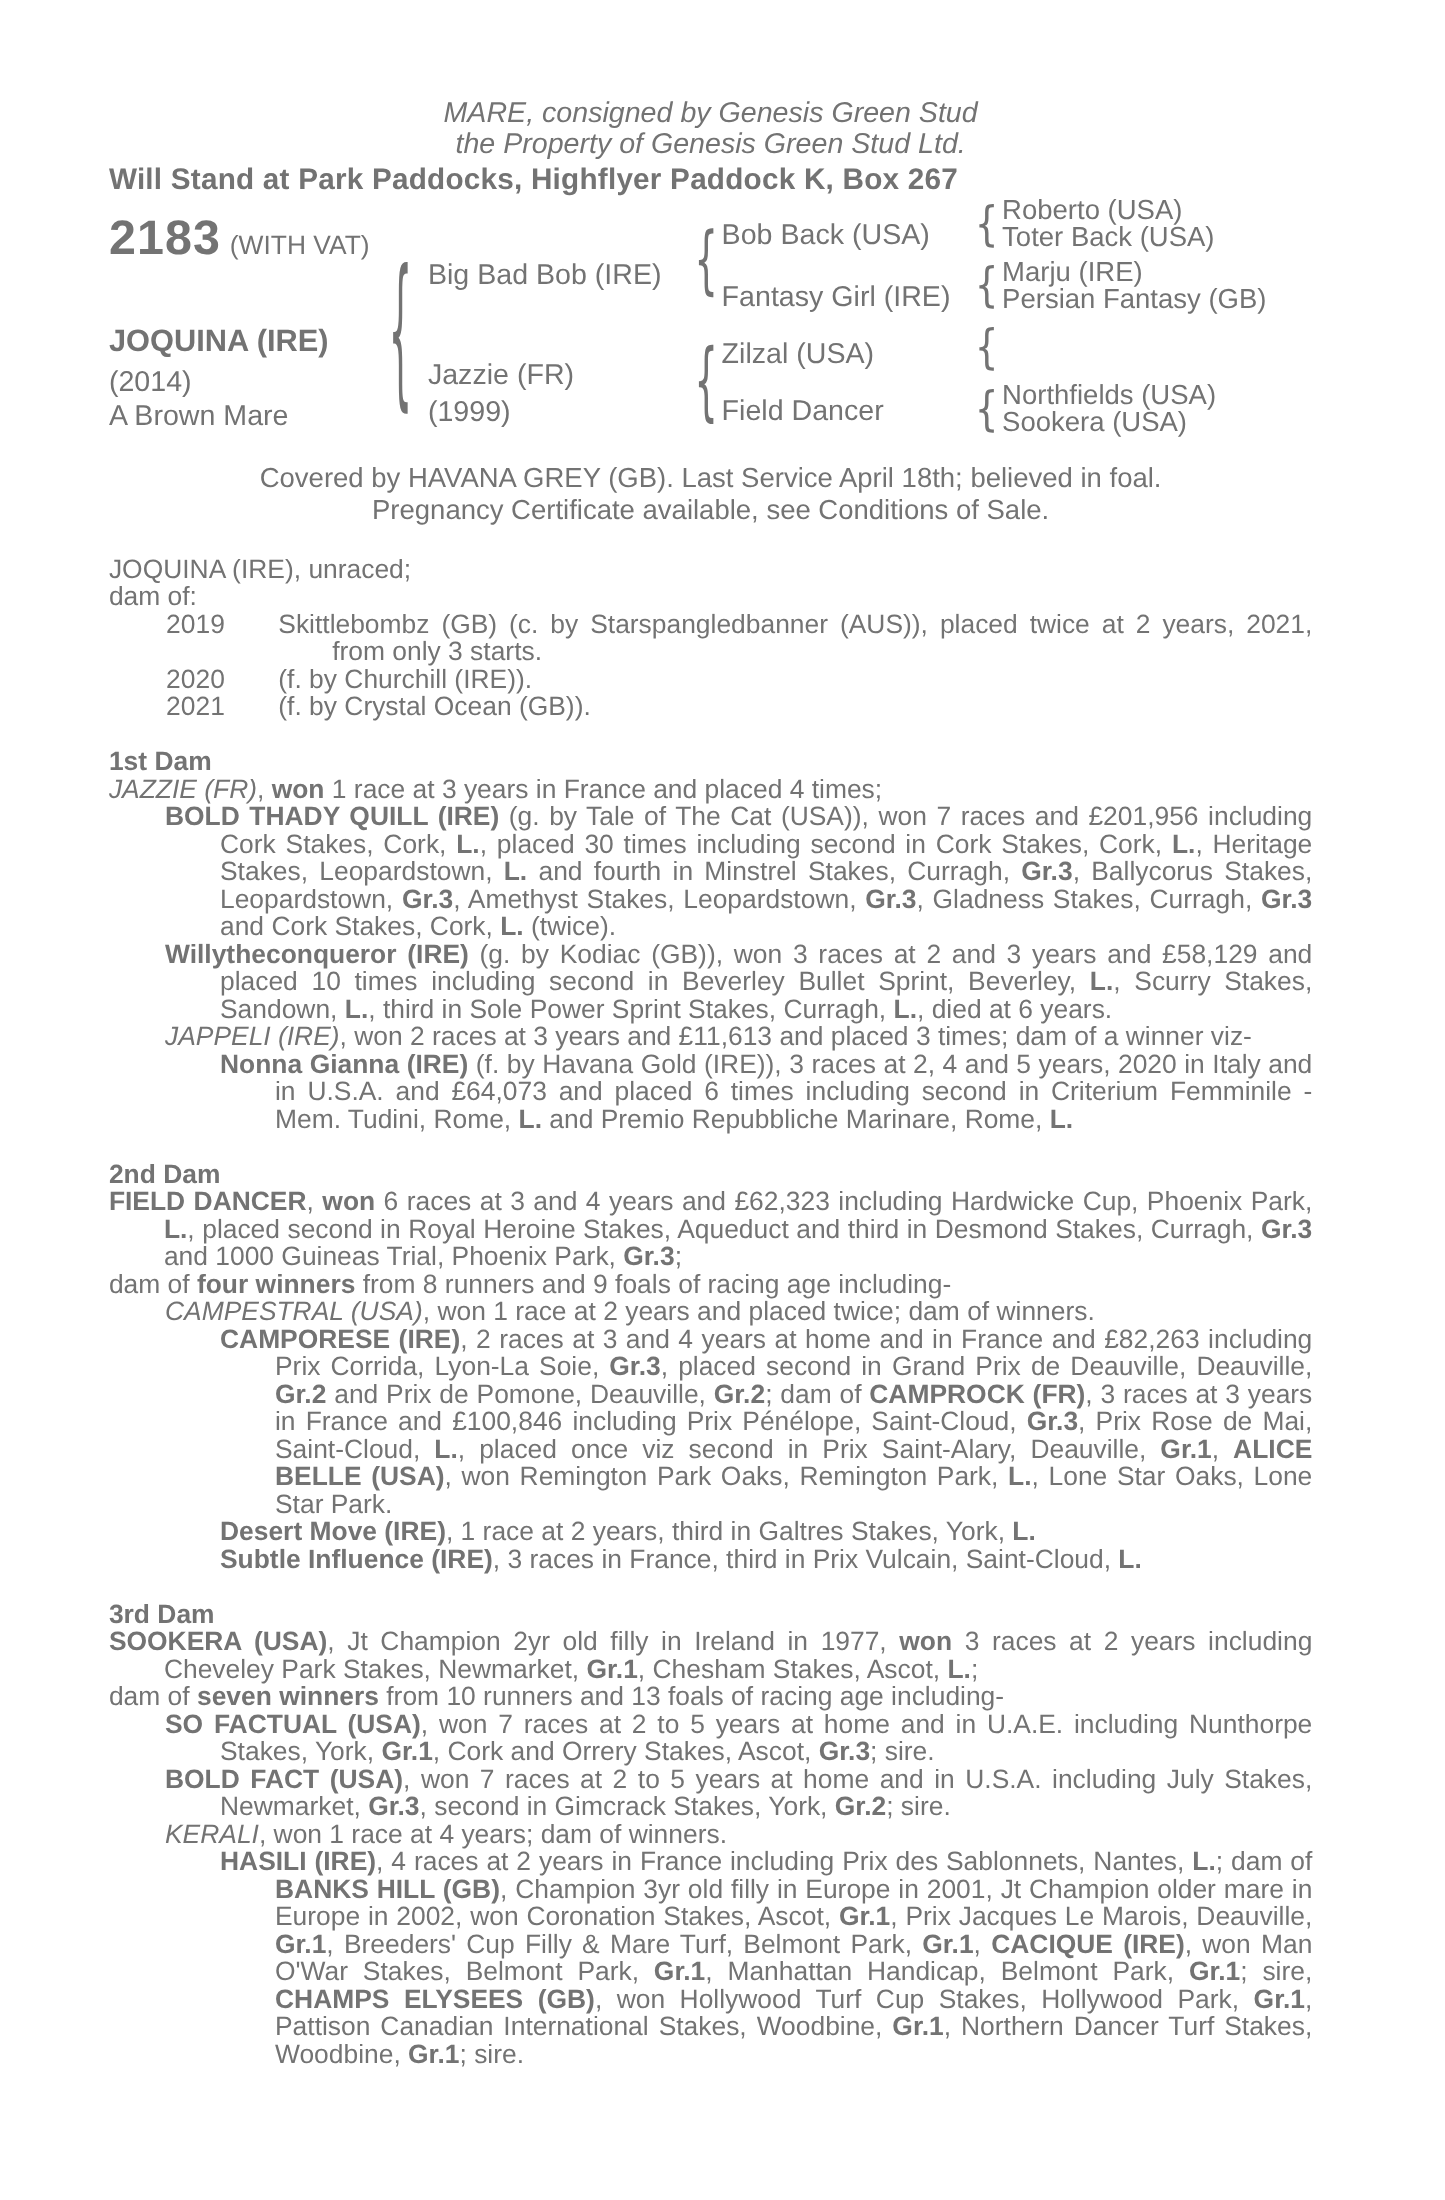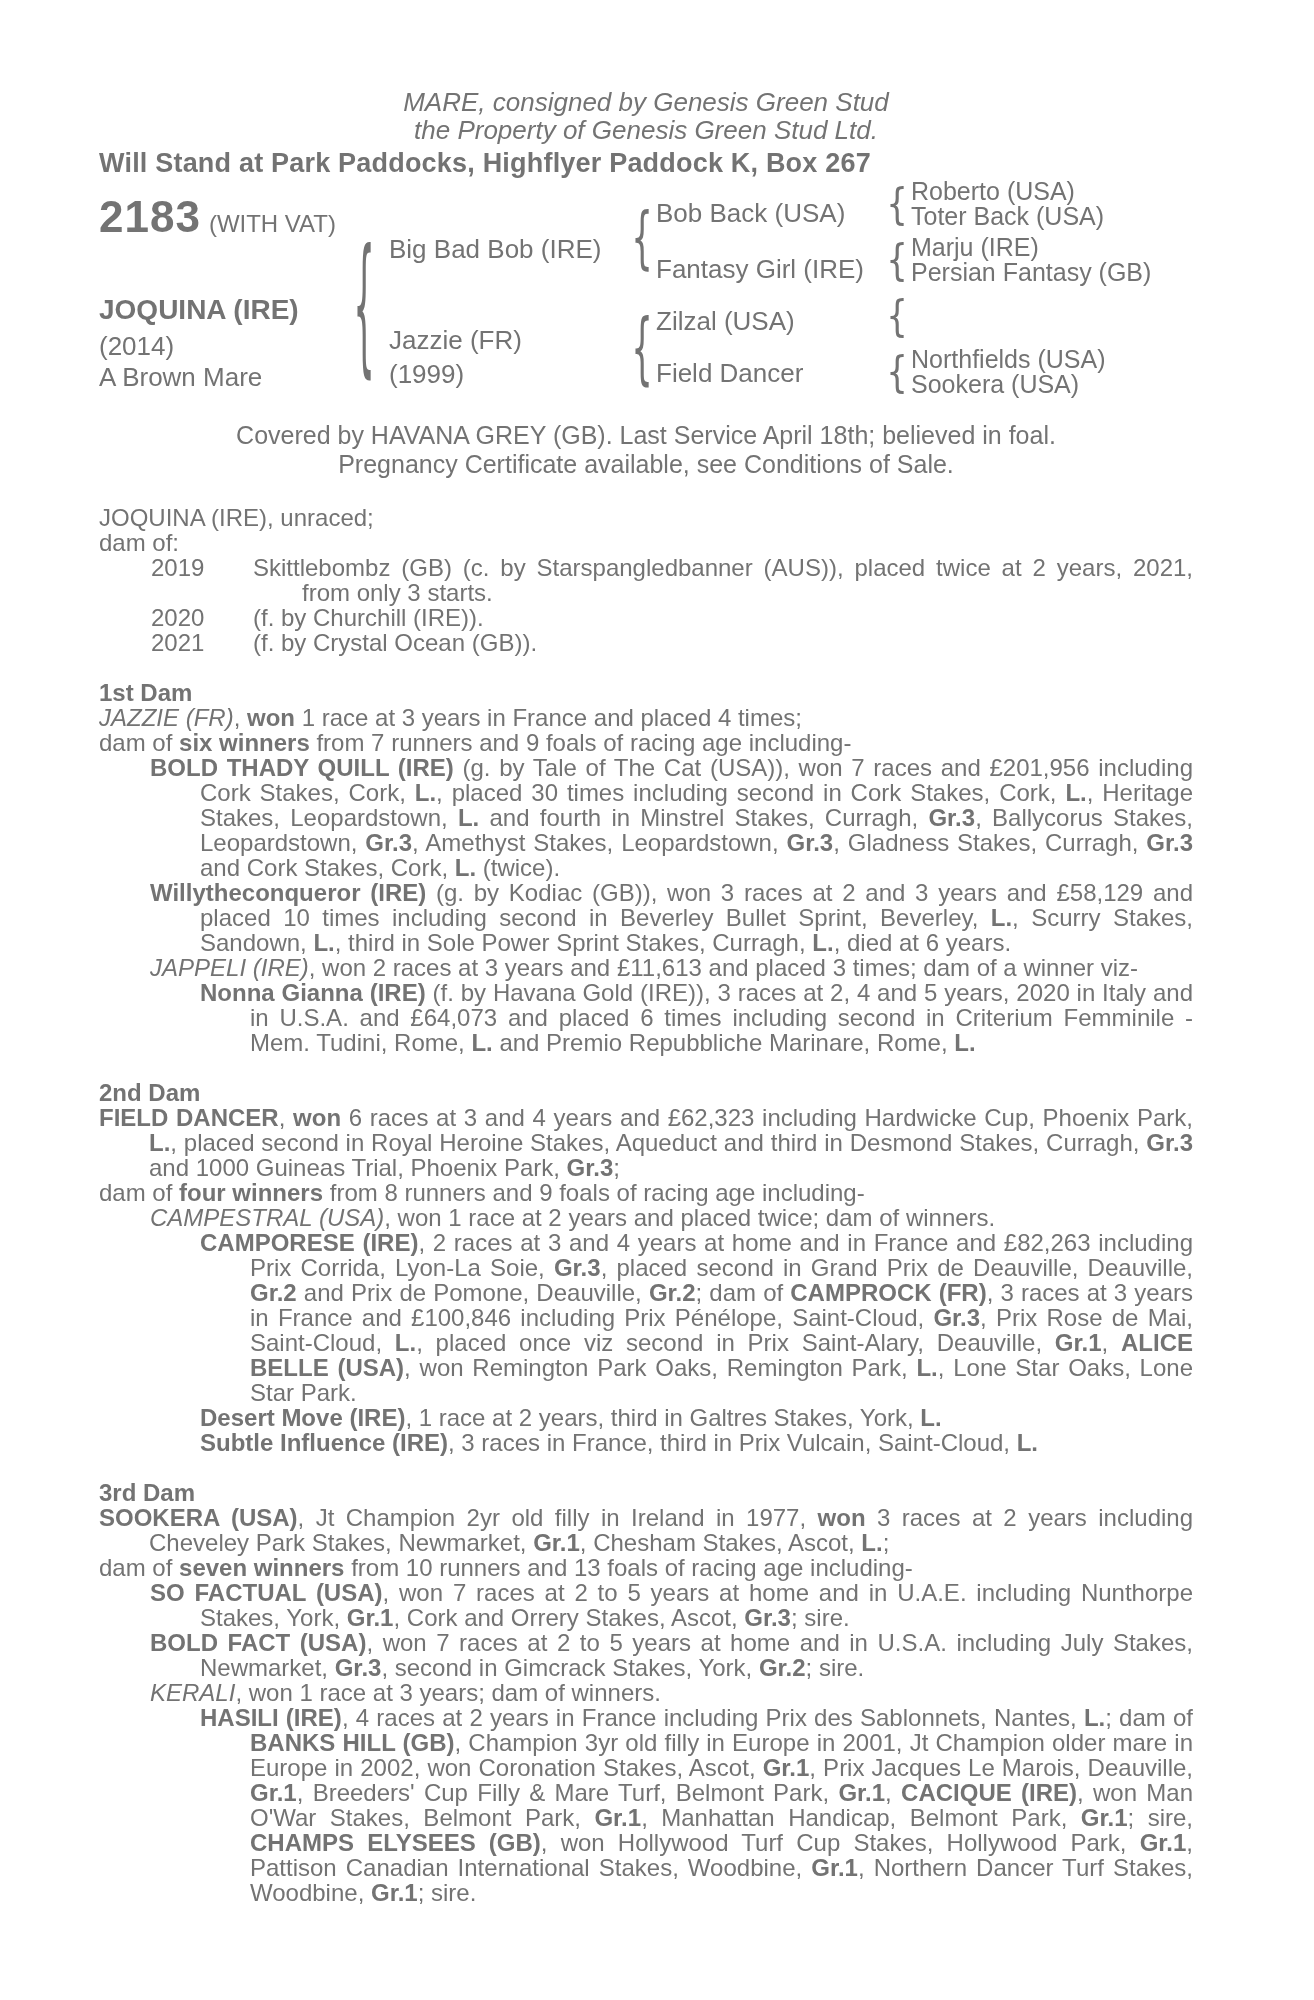--- a/index.html
+++ b/index.html
@@ -149,34 +149,33 @@
         <div class="produce-row">
           <span class="produce-year">2021</span>
           <div class="produce-text">(f. by Crystal Ocean (GB)).</div>
         </div>
       </div>
   </div>
 
   <div class="sections">
       <div class="section-heading first-heading">1st Dam</div>
       <p class="para indent-0"><span class="i">JAZZIE (FR)</span><span>, </span><span class="b">won</span><span> 1 race at 3 years in France and placed 4 times;</span></p>
-      <p class="para indent-0"><span>dam of </span><span class="b">six winners</span><span> from 7 runners and 9 foals of racing age including-</span></p>
       <p class="para indent-1"><span class="b">BOLD THADY QUILL (IRE)</span><span> (g. by Tale of The Cat (USA)), won 7 races and £201,956 including Cork Stakes, Cork, </span><span class="b">L.</span><span>, placed 30 times including second in Cork Stakes, Cork, </span><span class="b">L.</span><span>, Heritage Stakes, Leopardstown, </span><span class="b">L.</span><span> and fourth in Minstrel Stakes, Curragh, </span><span class="b">Gr.3</span><span>, Ballycorus Stakes, Leopardstown, </span><span class="b">Gr.3</span><span>, Amethyst Stakes, Leopardstown, </span><span class="b">Gr.3</span><span>, Gladness Stakes, Curragh, </span><span class="b">Gr.3</span><span> and Cork Stakes, Cork, </span><span class="b">L.</span><span> (twice).</span></p>
       <p class="para indent-1"><span class="b">Willytheconqueror (IRE)</span><span> (g. by Kodiac (GB)), won 3 races at 2 and 3 years and £58,129 and placed 10 times including second in Beverley Bullet Sprint, Beverley, </span><span class="b">L.</span><span>, Scurry Stakes, Sandown, </span><span class="b">L.</span><span>, third in Sole Power Sprint Stakes, Curragh, </span><span class="b">L.</span><span>, died at 6 years.</span></p>
       <p class="para indent-1"><span class="i">JAPPELI (IRE)</span><span>, won 2 races at 3 years and £11,613 and placed 3 times; dam of a winner viz-</span></p>
       <p class="para indent-2"><span class="b">Nonna Gianna (IRE)</span><span> (f. by Havana Gold (IRE)), 3 races at 2, 4 and 5 years, 2020 in Italy and in U.S.A. and £64,073 and placed 6 times including second in Criterium Femminile - Mem. Tudini, Rome, </span><span class="b">L.</span><span> and Premio Repubbliche Marinare, Rome, </span><span class="b">L.</span></p>
       <div class="section-heading">2nd Dam</div>
       <p class="para indent-0"><span class="b">FIELD DANCER</span><span>, </span><span class="b">won</span><span> 6 races at 3 and 4 years and £62,323 including Hardwicke Cup, Phoenix Park, </span><span class="b">L.</span><span>, placed second in Royal Heroine Stakes, Aqueduct and third in Desmond Stakes, Curragh, </span><span class="b">Gr.3</span><span> and 1000 Guineas Trial, Phoenix Park, </span><span class="b">Gr.3</span><span>;</span></p>
       <p class="para indent-0"><span>dam of </span><span class="b">four winners</span><span> from 8 runners and 9 foals of racing age including-</span></p>
       <p class="para indent-1"><span class="i">CAMPESTRAL (USA)</span><span>, won 1 race at 2 years and placed twice; dam of winners.</span></p>
       <p class="para indent-2"><span class="b">CAMPORESE (IRE)</span><span>, 2 races at 3 and 4 years at home and in France and £82,263 including Prix Corrida, Lyon-La Soie, </span><span class="b">Gr.3</span><span>, placed second in Grand Prix de Deauville, Deauville, </span><span class="b">Gr.2</span><span> and Prix de Pomone, Deauville, </span><span class="b">Gr.2</span><span>; dam of </span><span class="b">CAMPROCK (FR)</span><span>, 3 races at 3 years in France and £100,846 including Prix Pénélope, Saint-Cloud, </span><span class="b">Gr.3</span><span>, Prix Rose de Mai, Saint-Cloud, </span><span class="b">L.</span><span>, placed once viz second in Prix Saint-Alary, Deauville, </span><span class="b">Gr.1</span><span>, </span><span class="b">ALICE BELLE (USA)</span><span>, won Remington Park Oaks, Remington Park, </span><span class="b">L.</span><span>, Lone Star Oaks, Lone Star Park.</span></p>
       <p class="para indent-2"><span class="b">Desert Move (IRE)</span><span>, 1 race at 2 years, third in Galtres Stakes, York, </span><span class="b">L.</span></p>
       <p class="para indent-2"><span class="b">Subtle Influence (IRE)</span><span>, 3 races in France, third in Prix Vulcain, Saint-Cloud, </span><span class="b">L.</span></p>
       <div class="section-heading">3rd Dam</div>
       <p class="para indent-0"><span class="b">SOOKERA (USA)</span><span>, Jt Champion 2yr old filly in Ireland in 1977, </span><span class="b">won</span><span> 3 races at 2 years including Cheveley Park Stakes, Newmarket, </span><span class="b">Gr.1</span><span>, Chesham Stakes, Ascot, </span><span class="b">L.</span><span>;</span></p>
       <p class="para indent-0"><span>dam of </span><span class="b">seven winners</span><span> from 10 runners and 13 foals of racing age including-</span></p>
       <p class="para indent-1"><span class="b">SO FACTUAL (USA)</span><span>, won 7 races at 2 to 5 years at home and in U.A.E. including Nunthorpe Stakes, York, </span><span class="b">Gr.1</span><span>, Cork and Orrery Stakes, Ascot, </span><span class="b">Gr.3</span><span>; sire.</span></p>
       <p class="para indent-1"><span class="b">BOLD FACT (USA)</span><span>, won 7 races at 2 to 5 years at home and in U.S.A. including July Stakes, Newmarket, </span><span class="b">Gr.3</span><span>, second in Gimcrack Stakes, York, </span><span class="b">Gr.2</span><span>; sire.</span></p>
-      <p class="para indent-1"><span class="i">KERALI</span><span>, won 1 race at 3 years; dam of winners.</span></p>
+      <p class="para indent-1"><span class="i">KERALI</span><span>, won 1 race at 4 years; dam of winners.</span></p>
       <p class="para indent-2"><span class="b">HASILI (IRE)</span><span>, 4 races at 2 years in France including Prix des Sablonnets, Nantes, </span><span class="b">L.</span><span>; dam of </span><span class="b">BANKS HILL (GB)</span><span>, Champion 3yr old filly in Europe in 2001, Jt Champion older mare in Europe in 2002, won Coronation Stakes, Ascot, </span><span class="b">Gr.1</span><span>, Prix Jacques Le Marois, Deauville, </span><span class="b">Gr.1</span><span>, Breeders' Cup Filly &amp; Mare Turf, Belmont Park, </span><span class="b">Gr.1</span><span>, </span><span class="b">CACIQUE (IRE)</span><span>, won Man O'War Stakes, Belmont Park, </span><span class="b">Gr.1</span><span>, Manhattan Handicap, Belmont Park, </span><span class="b">Gr.1</span><span>; sire, </span><span class="b">CHAMPS ELYSEES (GB)</span><span>, won Hollywood Turf Cup Stakes, Hollywood Park, </span><span class="b">Gr.1</span><span>, Pattison Canadian International Stakes, Woodbine, </span><span class="b">Gr.1</span><span>, Northern Dancer Turf Stakes, Woodbine, </span><span class="b">Gr.1</span><span>; sire.</span></p>
     </div>
 
 </div>
 
 </body></html>

